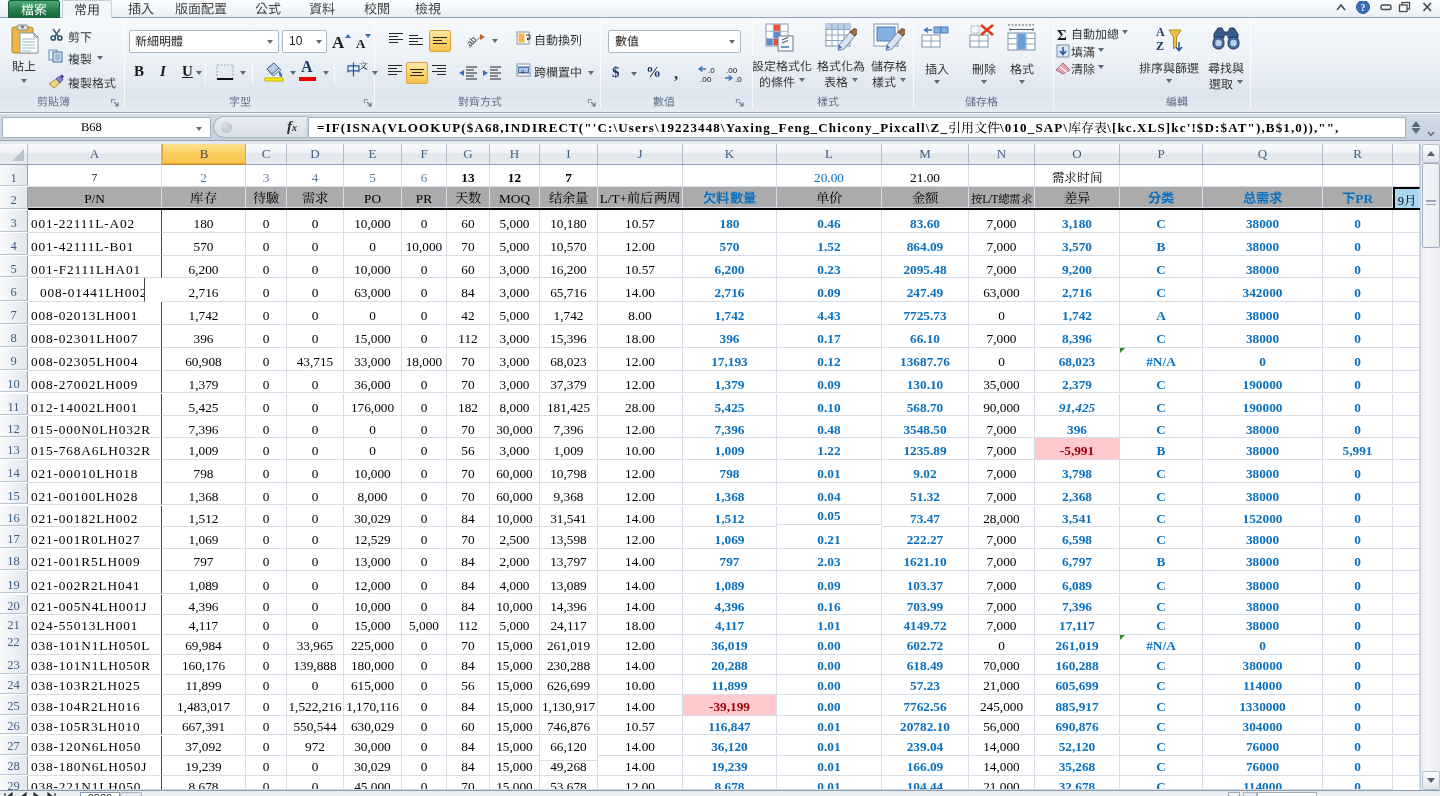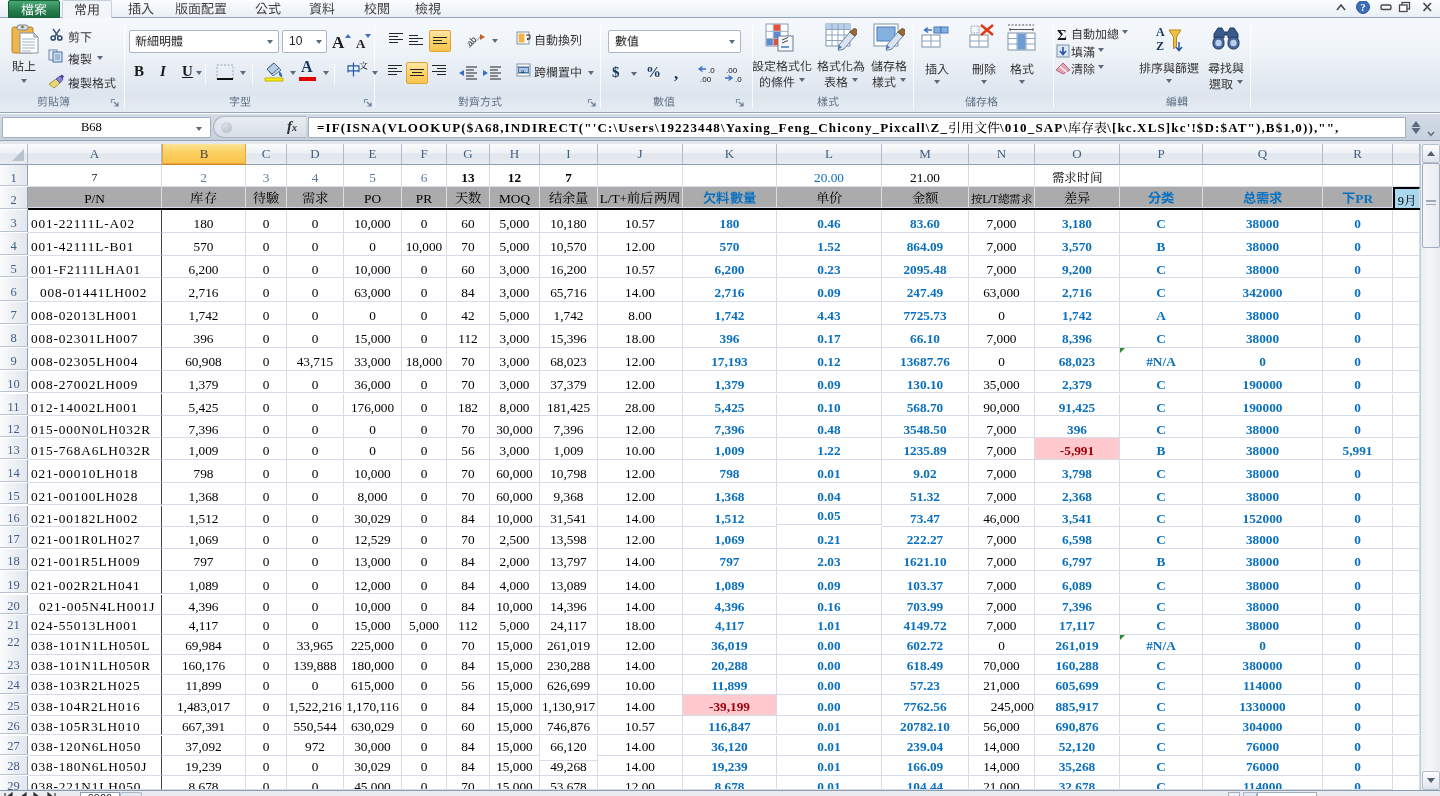--- a/index.html
+++ b/index.html
@@ -1186,21 +1186,21 @@
       <div class="c" style="left:598px;top:111.6px;width:85px;height:22.6px;line-height:27.6px;">10.57</div>
       <div class="c bb" style="left:683px;top:111.6px;width:94px;height:22.6px;line-height:27.6px;">6,200</div>
       <div class="c bb" style="left:777px;top:111.6px;width:105px;height:22.6px;line-height:27.6px;">0.23</div>
       <div class="c bb" style="left:882px;top:111.6px;width:87px;height:22.6px;line-height:27.6px;">2095.48</div>
       <div class="c" style="left:969px;top:111.6px;width:66px;height:22.6px;line-height:27.6px;">7,000</div>
       <div class="c bb" style="left:1035px;top:111.6px;width:85px;height:22.6px;line-height:27.6px;">9,200</div>
       <div class="c bb" style="left:1120px;top:111.6px;width:83px;height:22.6px;line-height:27.6px;">C</div>
       <div class="c bb" style="left:1203px;top:111.6px;width:120px;height:22.6px;line-height:27.6px;">38000</div>
       <div class="c bb" style="left:1323px;top:111.6px;width:70px;height:22.6px;line-height:27.6px;">0</div>
       <div class="c" style="left:1393px;top:111.6px;width:27px;height:22.6px"></div>
-      <div class="c" style="left:28px;top:134.2px;width:134px;height:23.6px;line-height:29.6px;text-align:left;padding-left:12px;letter-spacing:0.85px;border-right:1px solid #444">008-01441LH002</div>
+      <div class="c" style="left:28px;top:134.2px;width:117px;height:23.6px;line-height:29.6px;text-align:left;padding-left:12px;letter-spacing:0.85px;border-right:1px solid #444">008-01441LH002</div>
       <div class="c" style="left:162px;top:134.2px;width:84px;height:23.6px;line-height:29.6px;">2,716</div>
       <div class="c" style="left:246px;top:134.2px;width:41px;height:23.6px;line-height:29.6px;">0</div>
       <div class="c" style="left:287px;top:134.2px;width:57px;height:23.6px;line-height:29.6px;">0</div>
       <div class="c" style="left:344px;top:134.2px;width:58px;height:23.6px;line-height:29.6px;">63,000</div>
       <div class="c" style="left:402px;top:134.2px;width:45px;height:23.6px;line-height:29.6px;">0</div>
       <div class="c" style="left:447px;top:134.2px;width:43px;height:23.6px;line-height:29.6px;">84</div>
       <div class="c" style="left:490px;top:134.2px;width:50px;height:23.6px;line-height:29.6px;">3,000</div>
       <div class="c" style="left:540px;top:134.2px;width:58px;height:23.6px;line-height:29.6px;">65,716</div>
       <div class="c" style="left:598px;top:134.2px;width:85px;height:23.6px;line-height:29.6px;">14.00</div>
       <div class="c bb" style="left:683px;top:134.2px;width:94px;height:23.6px;line-height:29.6px;">2,716</div>
@@ -1295,21 +1295,21 @@
       <div class="c" style="left:344px;top:249.5px;width:58px;height:22.3px;line-height:27.0px;">176,000</div>
       <div class="c" style="left:402px;top:249.5px;width:45px;height:22.3px;line-height:27.0px;">0</div>
       <div class="c" style="left:447px;top:249.5px;width:43px;height:22.3px;line-height:27.0px;">182</div>
       <div class="c" style="left:490px;top:249.5px;width:50px;height:22.3px;line-height:27.0px;">8,000</div>
       <div class="c" style="left:540px;top:249.5px;width:58px;height:22.3px;line-height:27.0px;">181,425</div>
       <div class="c" style="left:598px;top:249.5px;width:85px;height:22.3px;line-height:27.0px;">28.00</div>
       <div class="c bb" style="left:683px;top:249.5px;width:94px;height:22.3px;line-height:27.0px;">5,425</div>
       <div class="c bb" style="left:777px;top:249.5px;width:105px;height:22.3px;line-height:27.0px;">0.10</div>
       <div class="c bb" style="left:882px;top:249.5px;width:87px;height:22.3px;line-height:27.0px;">568.70</div>
       <div class="c" style="left:969px;top:249.5px;width:66px;height:22.3px;line-height:27.0px;">90,000</div>
-      <div class="c bb" style="left:1035px;top:249.5px;width:85px;height:22.3px;line-height:27.0px;">91,425</div>
+      <div class="c bb" style="left:1035px;top:249.5px;width:85px;height:22.3px;line-height:27.0px;font-style:italic;">91,425</div>
       <div class="c bb" style="left:1120px;top:249.5px;width:83px;height:22.3px;line-height:27.0px;">C</div>
       <div class="c bb" style="left:1203px;top:249.5px;width:120px;height:22.3px;line-height:27.0px;">190000</div>
       <div class="c bb" style="left:1323px;top:249.5px;width:70px;height:22.3px;line-height:27.0px;">0</div>
       <div class="c" style="left:1393px;top:249.5px;width:27px;height:22.3px"></div>
       <div class="c" style="left:28px;top:271.8px;width:134px;height:22.4px;line-height:27.2px;text-align:left;padding-left:3px;letter-spacing:0.85px;border-right:1px solid #444">015-000N0LH032R</div>
       <div class="c" style="left:162px;top:271.8px;width:84px;height:22.4px;line-height:27.2px;">7,396</div>
       <div class="c" style="left:246px;top:271.8px;width:41px;height:22.4px;line-height:27.2px;">0</div>
       <div class="c" style="left:287px;top:271.8px;width:57px;height:22.4px;line-height:27.2px;">0</div>
       <div class="c" style="left:344px;top:271.8px;width:58px;height:22.4px;line-height:27.2px;">0</div>
       <div class="c" style="left:402px;top:271.8px;width:45px;height:22.4px;line-height:27.2px;">0</div>
@@ -1389,21 +1389,21 @@
       <div class="c" style="left:287px;top:361.5px;width:57px;height:21.9px;line-height:26.2px;">0</div>
       <div class="c" style="left:344px;top:361.5px;width:58px;height:21.9px;line-height:26.2px;">30,029</div>
       <div class="c" style="left:402px;top:361.5px;width:45px;height:21.9px;line-height:26.2px;">0</div>
       <div class="c" style="left:447px;top:361.5px;width:43px;height:21.9px;line-height:26.2px;">84</div>
       <div class="c" style="left:490px;top:361.5px;width:50px;height:21.9px;line-height:26.2px;">10,000</div>
       <div class="c" style="left:540px;top:361.5px;width:58px;height:21.9px;line-height:26.2px;">31,541</div>
       <div class="c" style="left:598px;top:361.5px;width:85px;height:21.9px;line-height:26.2px;">14.00</div>
       <div class="c bb" style="left:683px;top:361.5px;width:94px;height:21.9px;line-height:26.2px;">1,512</div>
       <div class="c bb" style="left:777px;top:359px;width:105px;height:21.9px;line-height:26.2px;">0.05</div>
       <div class="c bb" style="left:882px;top:361.5px;width:87px;height:21.9px;line-height:26.2px;">73.47</div>
-      <div class="c" style="left:969px;top:361.5px;width:66px;height:21.9px;line-height:26.2px;">46,000</div>
+      <div class="c" style="left:969px;top:361.5px;width:66px;height:21.9px;line-height:26.2px;">28,000</div>
       <div class="c bb" style="left:1035px;top:361.5px;width:85px;height:21.9px;line-height:26.2px;">3,541</div>
       <div class="c bb" style="left:1120px;top:361.5px;width:83px;height:21.9px;line-height:26.2px;">C</div>
       <div class="c bb" style="left:1203px;top:361.5px;width:120px;height:21.9px;line-height:26.2px;">152000</div>
       <div class="c bb" style="left:1323px;top:361.5px;width:70px;height:21.9px;line-height:26.2px;">0</div>
       <div class="c" style="left:1393px;top:361.5px;width:27px;height:21.9px"></div>
       <div class="c" style="left:28px;top:383.4px;width:134px;height:21.8px;line-height:26.0px;text-align:left;padding-left:3px;letter-spacing:0.85px;border-right:1px solid #444">021-001R0LH027</div>
       <div class="c" style="left:162px;top:383.4px;width:84px;height:21.8px;line-height:26.0px;">1,069</div>
       <div class="c" style="left:246px;top:383.4px;width:41px;height:21.8px;line-height:26.0px;">0</div>
       <div class="c" style="left:287px;top:383.4px;width:57px;height:21.8px;line-height:26.0px;">0</div>
       <div class="c" style="left:344px;top:383.4px;width:58px;height:21.8px;line-height:26.0px;">12,529</div>
@@ -1452,21 +1452,21 @@
       <div class="c" style="left:598px;top:427.1px;width:85px;height:23.4px;line-height:29.2px;">14.00</div>
       <div class="c bb" style="left:683px;top:427.1px;width:94px;height:23.4px;line-height:29.2px;">1,089</div>
       <div class="c bb" style="left:777px;top:427.1px;width:105px;height:23.4px;line-height:29.2px;">0.09</div>
       <div class="c bb" style="left:882px;top:427.1px;width:87px;height:23.4px;line-height:29.2px;">103.37</div>
       <div class="c" style="left:969px;top:427.1px;width:66px;height:23.4px;line-height:29.2px;">7,000</div>
       <div class="c bb" style="left:1035px;top:427.1px;width:85px;height:23.4px;line-height:29.2px;">6,089</div>
       <div class="c bb" style="left:1120px;top:427.1px;width:83px;height:23.4px;line-height:29.2px;">C</div>
       <div class="c bb" style="left:1203px;top:427.1px;width:120px;height:23.4px;line-height:29.2px;">38000</div>
       <div class="c bb" style="left:1323px;top:427.1px;width:70px;height:23.4px;line-height:29.2px;">0</div>
       <div class="c" style="left:1393px;top:427.1px;width:27px;height:23.4px"></div>
-      <div class="c" style="left:28px;top:450.5px;width:134px;height:20.5px;line-height:23.4px;text-align:left;padding-left:11px;letter-spacing:0.85px;border-right:1px solid #444">021-005N4LH001J</div>
+      <div class="c" style="left:28px;top:450.5px;width:134px;height:20.5px;line-height:23.4px;text-align:left;padding-left:3px;letter-spacing:0.85px;border-right:1px solid #444">021-005N4LH001J</div>
       <div class="c" style="left:162px;top:450.5px;width:84px;height:20.5px;line-height:23.4px;">4,396</div>
       <div class="c" style="left:246px;top:450.5px;width:41px;height:20.5px;line-height:23.4px;">0</div>
       <div class="c" style="left:287px;top:450.5px;width:57px;height:20.5px;line-height:23.4px;">0</div>
       <div class="c" style="left:344px;top:450.5px;width:58px;height:20.5px;line-height:23.4px;">10,000</div>
       <div class="c" style="left:402px;top:450.5px;width:45px;height:20.5px;line-height:23.4px;">0</div>
       <div class="c" style="left:447px;top:450.5px;width:43px;height:20.5px;line-height:23.4px;">84</div>
       <div class="c" style="left:490px;top:450.5px;width:50px;height:20.5px;line-height:23.4px;">10,000</div>
       <div class="c" style="left:540px;top:450.5px;width:58px;height:20.5px;line-height:23.4px;">14,396</div>
       <div class="c" style="left:598px;top:450.5px;width:85px;height:20.5px;line-height:23.4px;">14.00</div>
       <div class="c bb" style="left:683px;top:450.5px;width:94px;height:20.5px;line-height:23.4px;">4,396</div>
@@ -1560,21 +1560,21 @@
       <div class="c" style="left:287px;top:551.3px;width:57px;height:20.5px;line-height:23.4px;">1,522,216</div>
       <div class="c" style="left:344px;top:551.3px;width:58px;height:20.5px;line-height:23.4px;">1,170,116</div>
       <div class="c" style="left:402px;top:551.3px;width:45px;height:20.5px;line-height:23.4px;">0</div>
       <div class="c" style="left:447px;top:551.3px;width:43px;height:20.5px;line-height:23.4px;">84</div>
       <div class="c" style="left:490px;top:551.3px;width:50px;height:20.5px;line-height:23.4px;">15,000</div>
       <div class="c" style="left:540px;top:551.3px;width:58px;height:20.5px;line-height:23.4px;">1,130,917</div>
       <div class="c" style="left:598px;top:551.3px;width:85px;height:20.5px;line-height:23.4px;">14.00</div>
       <div class="c pink" style="left:683px;top:551.3px;width:94px;height:20.5px;line-height:23.4px;">-39,199</div>
       <div class="c bb" style="left:777px;top:551.3px;width:105px;height:20.5px;line-height:23.4px;">0.00</div>
       <div class="c bb" style="left:882px;top:551.3px;width:87px;height:20.5px;line-height:23.4px;">7762.56</div>
-      <div class="c" style="left:969px;top:551.3px;width:66px;height:20.5px;line-height:23.4px;text-align:right;">245,000</div>
+      <div class="c" style="left:969px;top:551.3px;width:66px;height:20.5px;line-height:23.4px;">245,000</div>
       <div class="c bb" style="left:1035px;top:551.3px;width:85px;height:20.5px;line-height:23.4px;">885,917</div>
       <div class="c bb" style="left:1120px;top:551.3px;width:83px;height:20.5px;line-height:23.4px;">C</div>
       <div class="c bb" style="left:1203px;top:551.3px;width:120px;height:20.5px;line-height:23.4px;">1330000</div>
       <div class="c bb" style="left:1323px;top:551.3px;width:70px;height:20.5px;line-height:23.4px;">0</div>
       <div class="c" style="left:1393px;top:551.3px;width:27px;height:20.5px"></div>
       <div class="c" style="left:28px;top:571.8px;width:134px;height:19.7px;line-height:21.8px;text-align:left;padding-left:3px;letter-spacing:0.85px;border-right:1px solid #444">038-105R3LH010</div>
       <div class="c" style="left:162px;top:571.8px;width:84px;height:19.7px;line-height:21.8px;">667,391</div>
       <div class="c" style="left:246px;top:571.8px;width:41px;height:19.7px;line-height:21.8px;">0</div>
       <div class="c" style="left:287px;top:571.8px;width:57px;height:19.7px;line-height:21.8px;">550,544</div>
       <div class="c" style="left:344px;top:571.8px;width:58px;height:19.7px;line-height:21.8px;">630,029</div>

